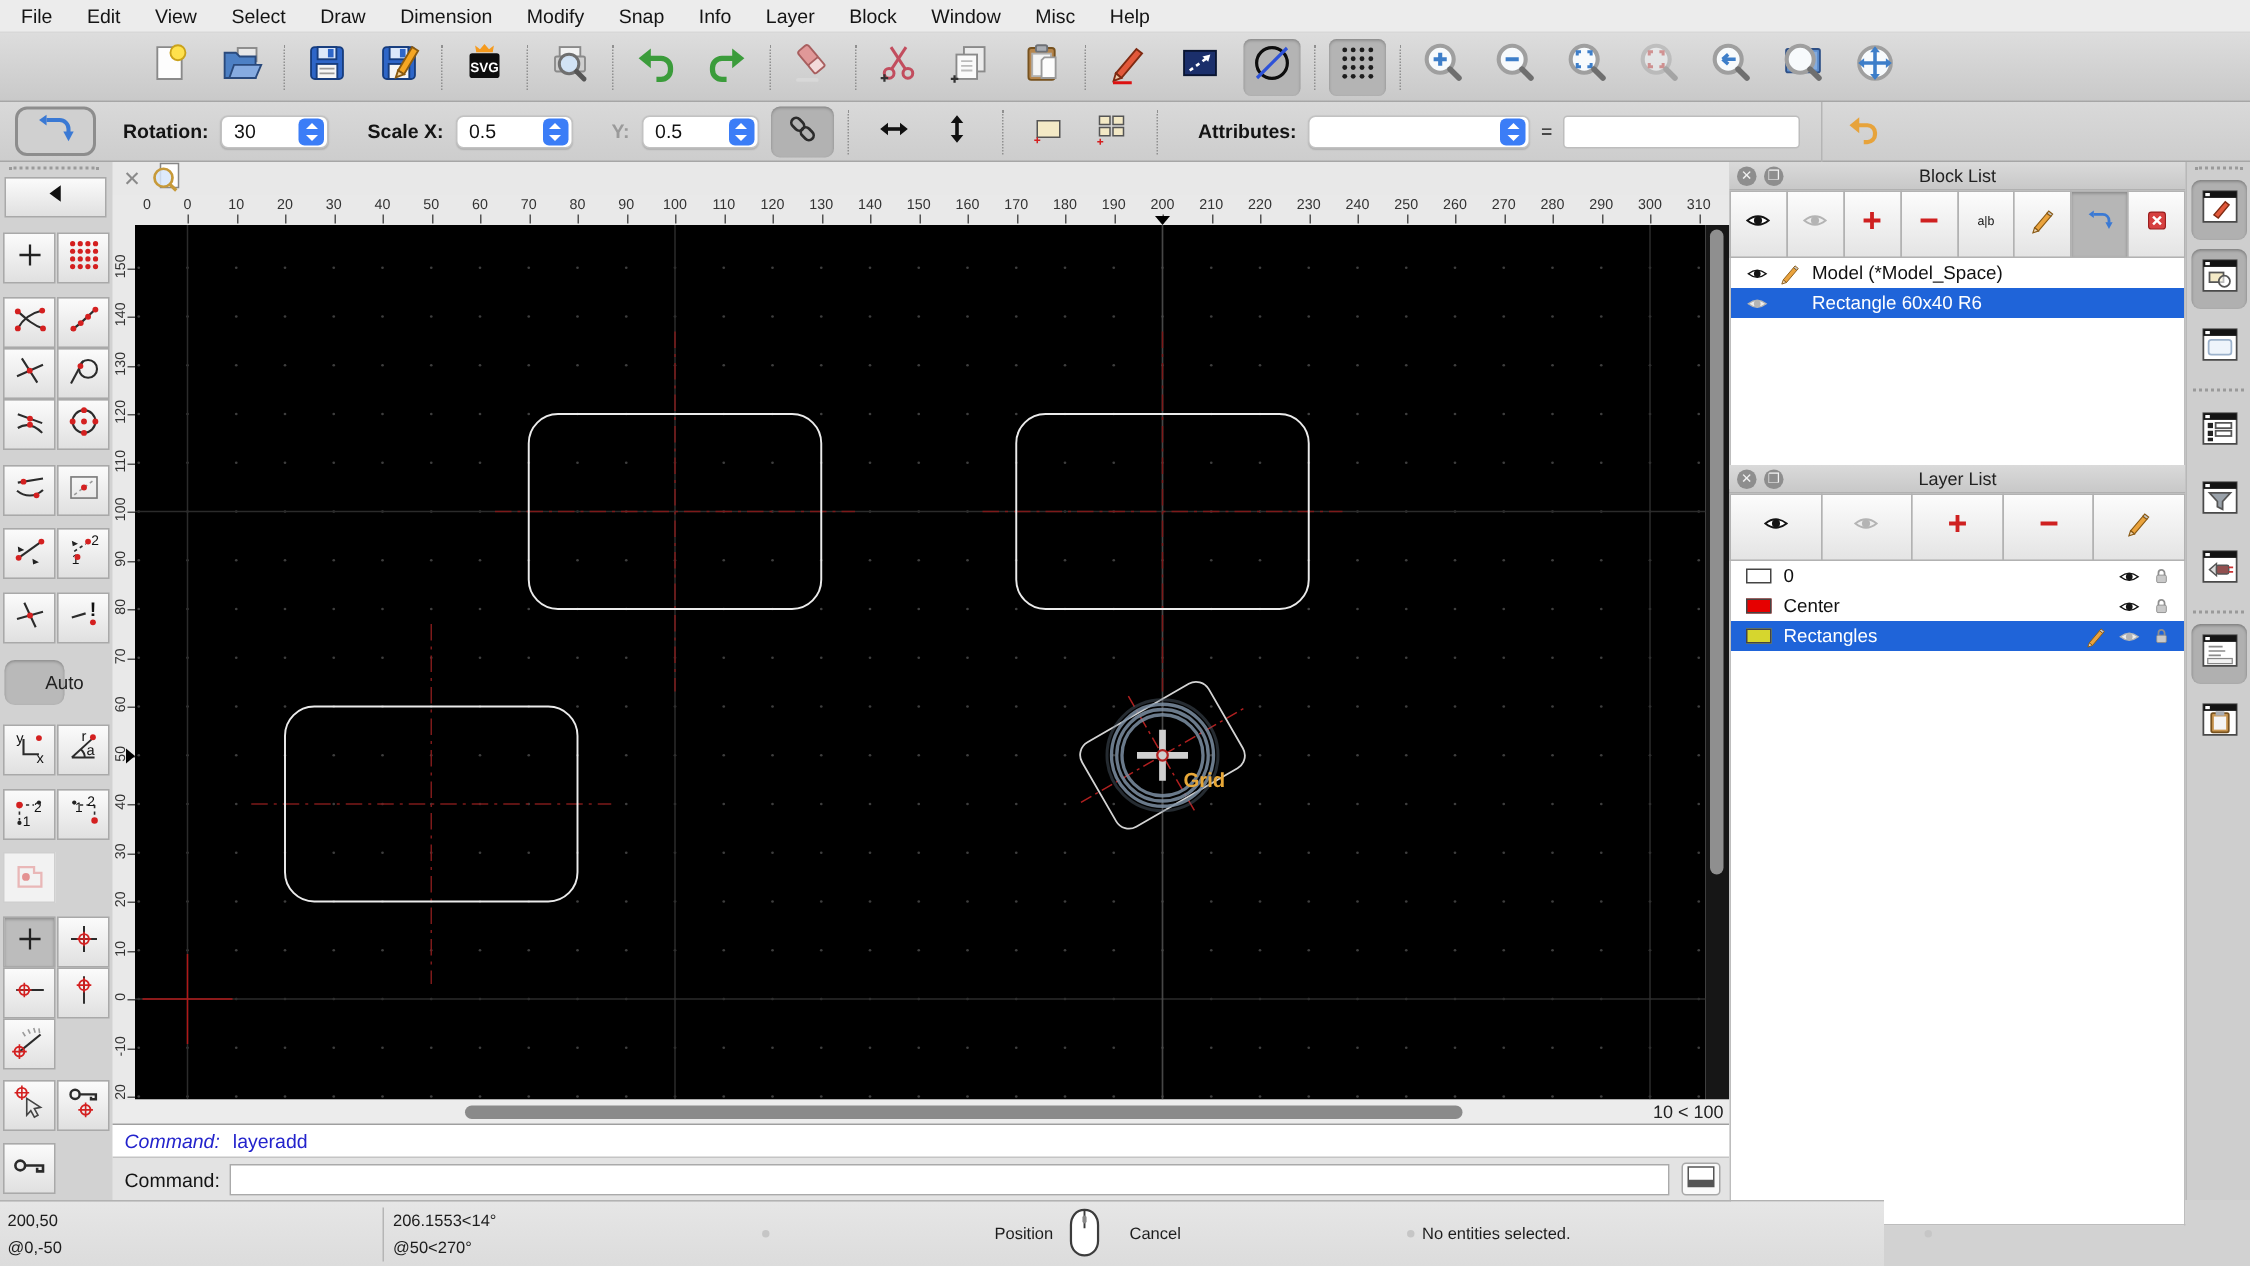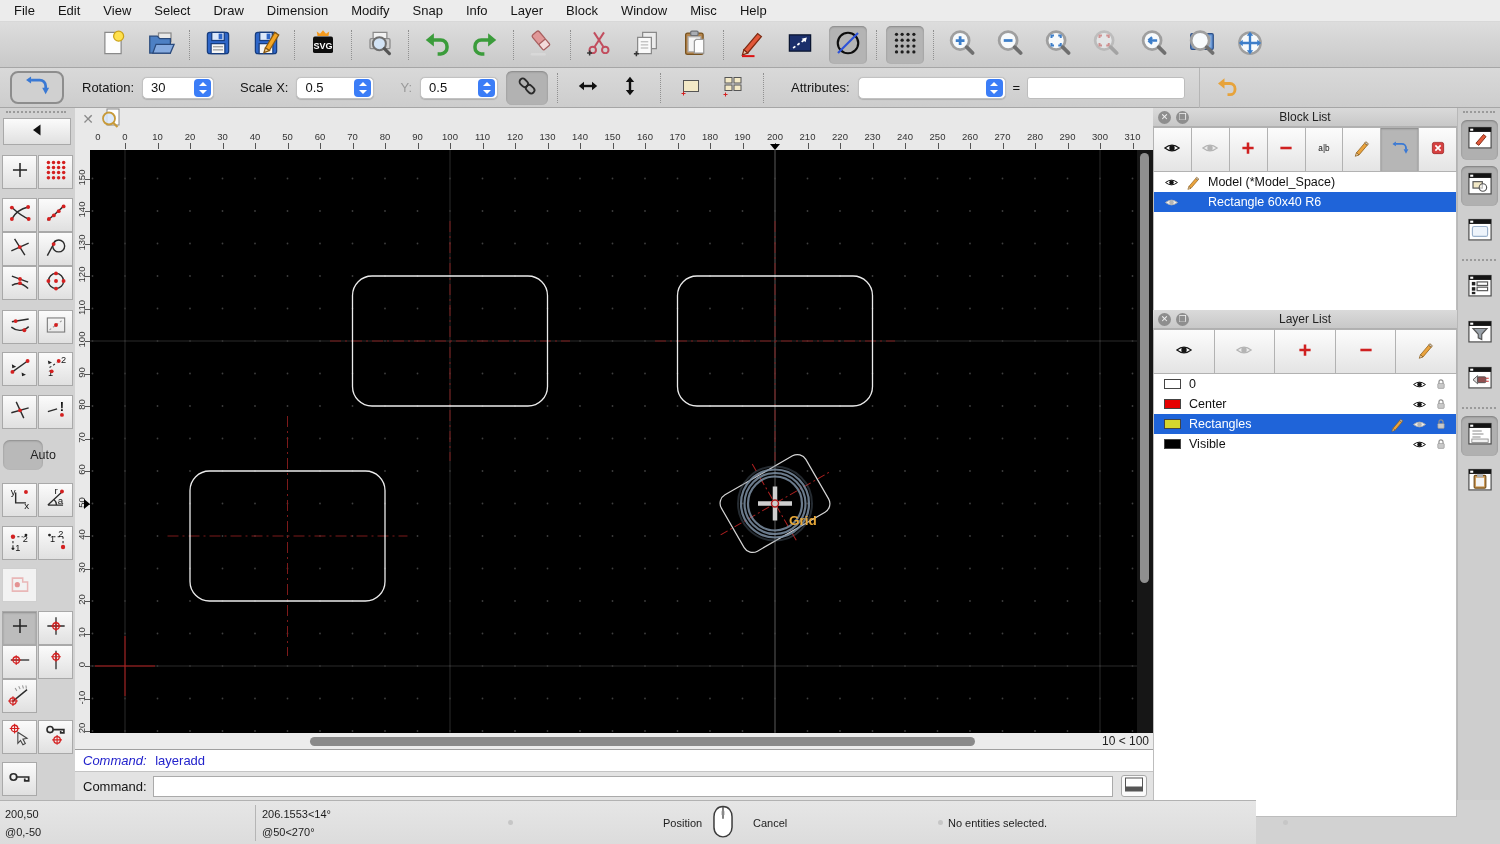--- a/index.html
+++ b/index.html
@@ -20,21 +20,21 @@
   .tb-btn{width:38px;height:38px;display:flex;align-items:center;justify-content:center;
           border-radius:5px;flex:0 0 auto;}
   .tb-btn.pressed{background:#b4b4b4;box-shadow:inset 0 1px 2px rgba(0,0,0,.25);}
   .tb-btn.disabled{opacity:.45;}
   .tb-gap{width:10px;flex:0 0 auto;}
   .tb-sep{width:1px;height:30px;border-left:1px dotted #909090;margin:0 9px;flex:0 0 auto;}
 
   .tb-opts{position:absolute;left:0;top:68px;width:1500px;height:40px;
            background:linear-gradient(#d9d9d9,#cdcdcd);border-bottom:1px solid #a6a6a6;
            display:flex;align-items:center;font-size:13px;color:#141414;}
-  .opt-label{margin:0 8px 0 18px;}
+  .opt-label{margin:0 8px 0 18px;font-weight:bold;}
   .opt-label.dim{color:#9a9a9a;}
   .spin{background:#fff;border:1px solid #c2c2c2;border-radius:5px;height:22px;display:flex;
         align-items:center;box-shadow:0 .5px 1px rgba(0,0,0,.15);}
   .spin .val{padding:0 8px;font-size:13px;flex:1;color:#111;}
   .stepper{width:17px;height:18px;background:#3b7df7;border-radius:4px;margin-right:2px;
            position:relative;flex:0 0 auto;}
   .stepper:before,.stepper:after{content:"";position:absolute;left:4.5px;border-left:4px solid transparent;
            border-right:4px solid transparent;}
   .stepper:before{top:3px;border-bottom:4px solid #fff;}
   .stepper:after{bottom:3px;border-top:4px solid #fff;}
@@ -1625,37 +1625,20 @@
               <circle cx="12" cy="12" r="3.6" fill="#b4b4b4"></circle>
             </svg>
           </span>
           <span class="ric" style="margin-right:4px">
             <svg width="14" height="14" viewBox="0 0 24 24">
               <path d="M8.5 11.5 v-3 a3.5 3.5 0 0 1 7 0 v3" fill="none" stroke="#8f8f8f" stroke-width="2"></path>
               <rect x="6.5" y="11" width="11" height="8.5" rx="1.5" fill="#c9c9c9" stroke="#8a8a8a"></rect>
             </svg>
           </span>
         </div>
-        <div class="prow">
-          <span class="sw" style="background:#000000"></span>
-          <span class="nm">Visible</span>
-          <span class="ric"></span>
-          <span class="ric">
-            <svg width="15" height="15" viewBox="0 0 24 24">
-              <path d="M2.5 12 Q12 4.5 21.5 12 Q12 19.5 2.5 12 z" fill="#fff" stroke="#141414" stroke-width="1.6"></path>
-              <circle cx="12" cy="12" r="3.6" fill="#141414"></circle>
-            </svg>
-          </span>
-          <span class="ric" style="margin-right:4px">
-            <svg width="14" height="14" viewBox="0 0 24 24">
-              <path d="M8.5 11.5 v-3 a3.5 3.5 0 0 1 7 0 v3" fill="none" stroke="#8f8f8f" stroke-width="2"></path>
-              <rect x="6.5" y="11" width="11" height="8.5" rx="1.5" fill="#c9c9c9" stroke="#8a8a8a"></rect>
-            </svg>
-          </span>
-        </div>
       </div>
   </div>
 
   <div class="dockstrip">
     <div class="handle-dots" style="left:5px;width:32px"></div>
   <div class="dock-btn pressed" style="top: 12px;">
         <span><svg width="28" height="28" viewBox="0 0 24 24">
             <rect x="2.5" y="3" width="19" height="17.5" fill="#fff" stroke="#4a4a4a"></rect>
             <rect x="2.5" y="3" width="19" height="3.8" fill="#141414"></rect>
             <rect x="3.6" y="4" width="2.6" height="1.8" fill="#fff"></rect>

